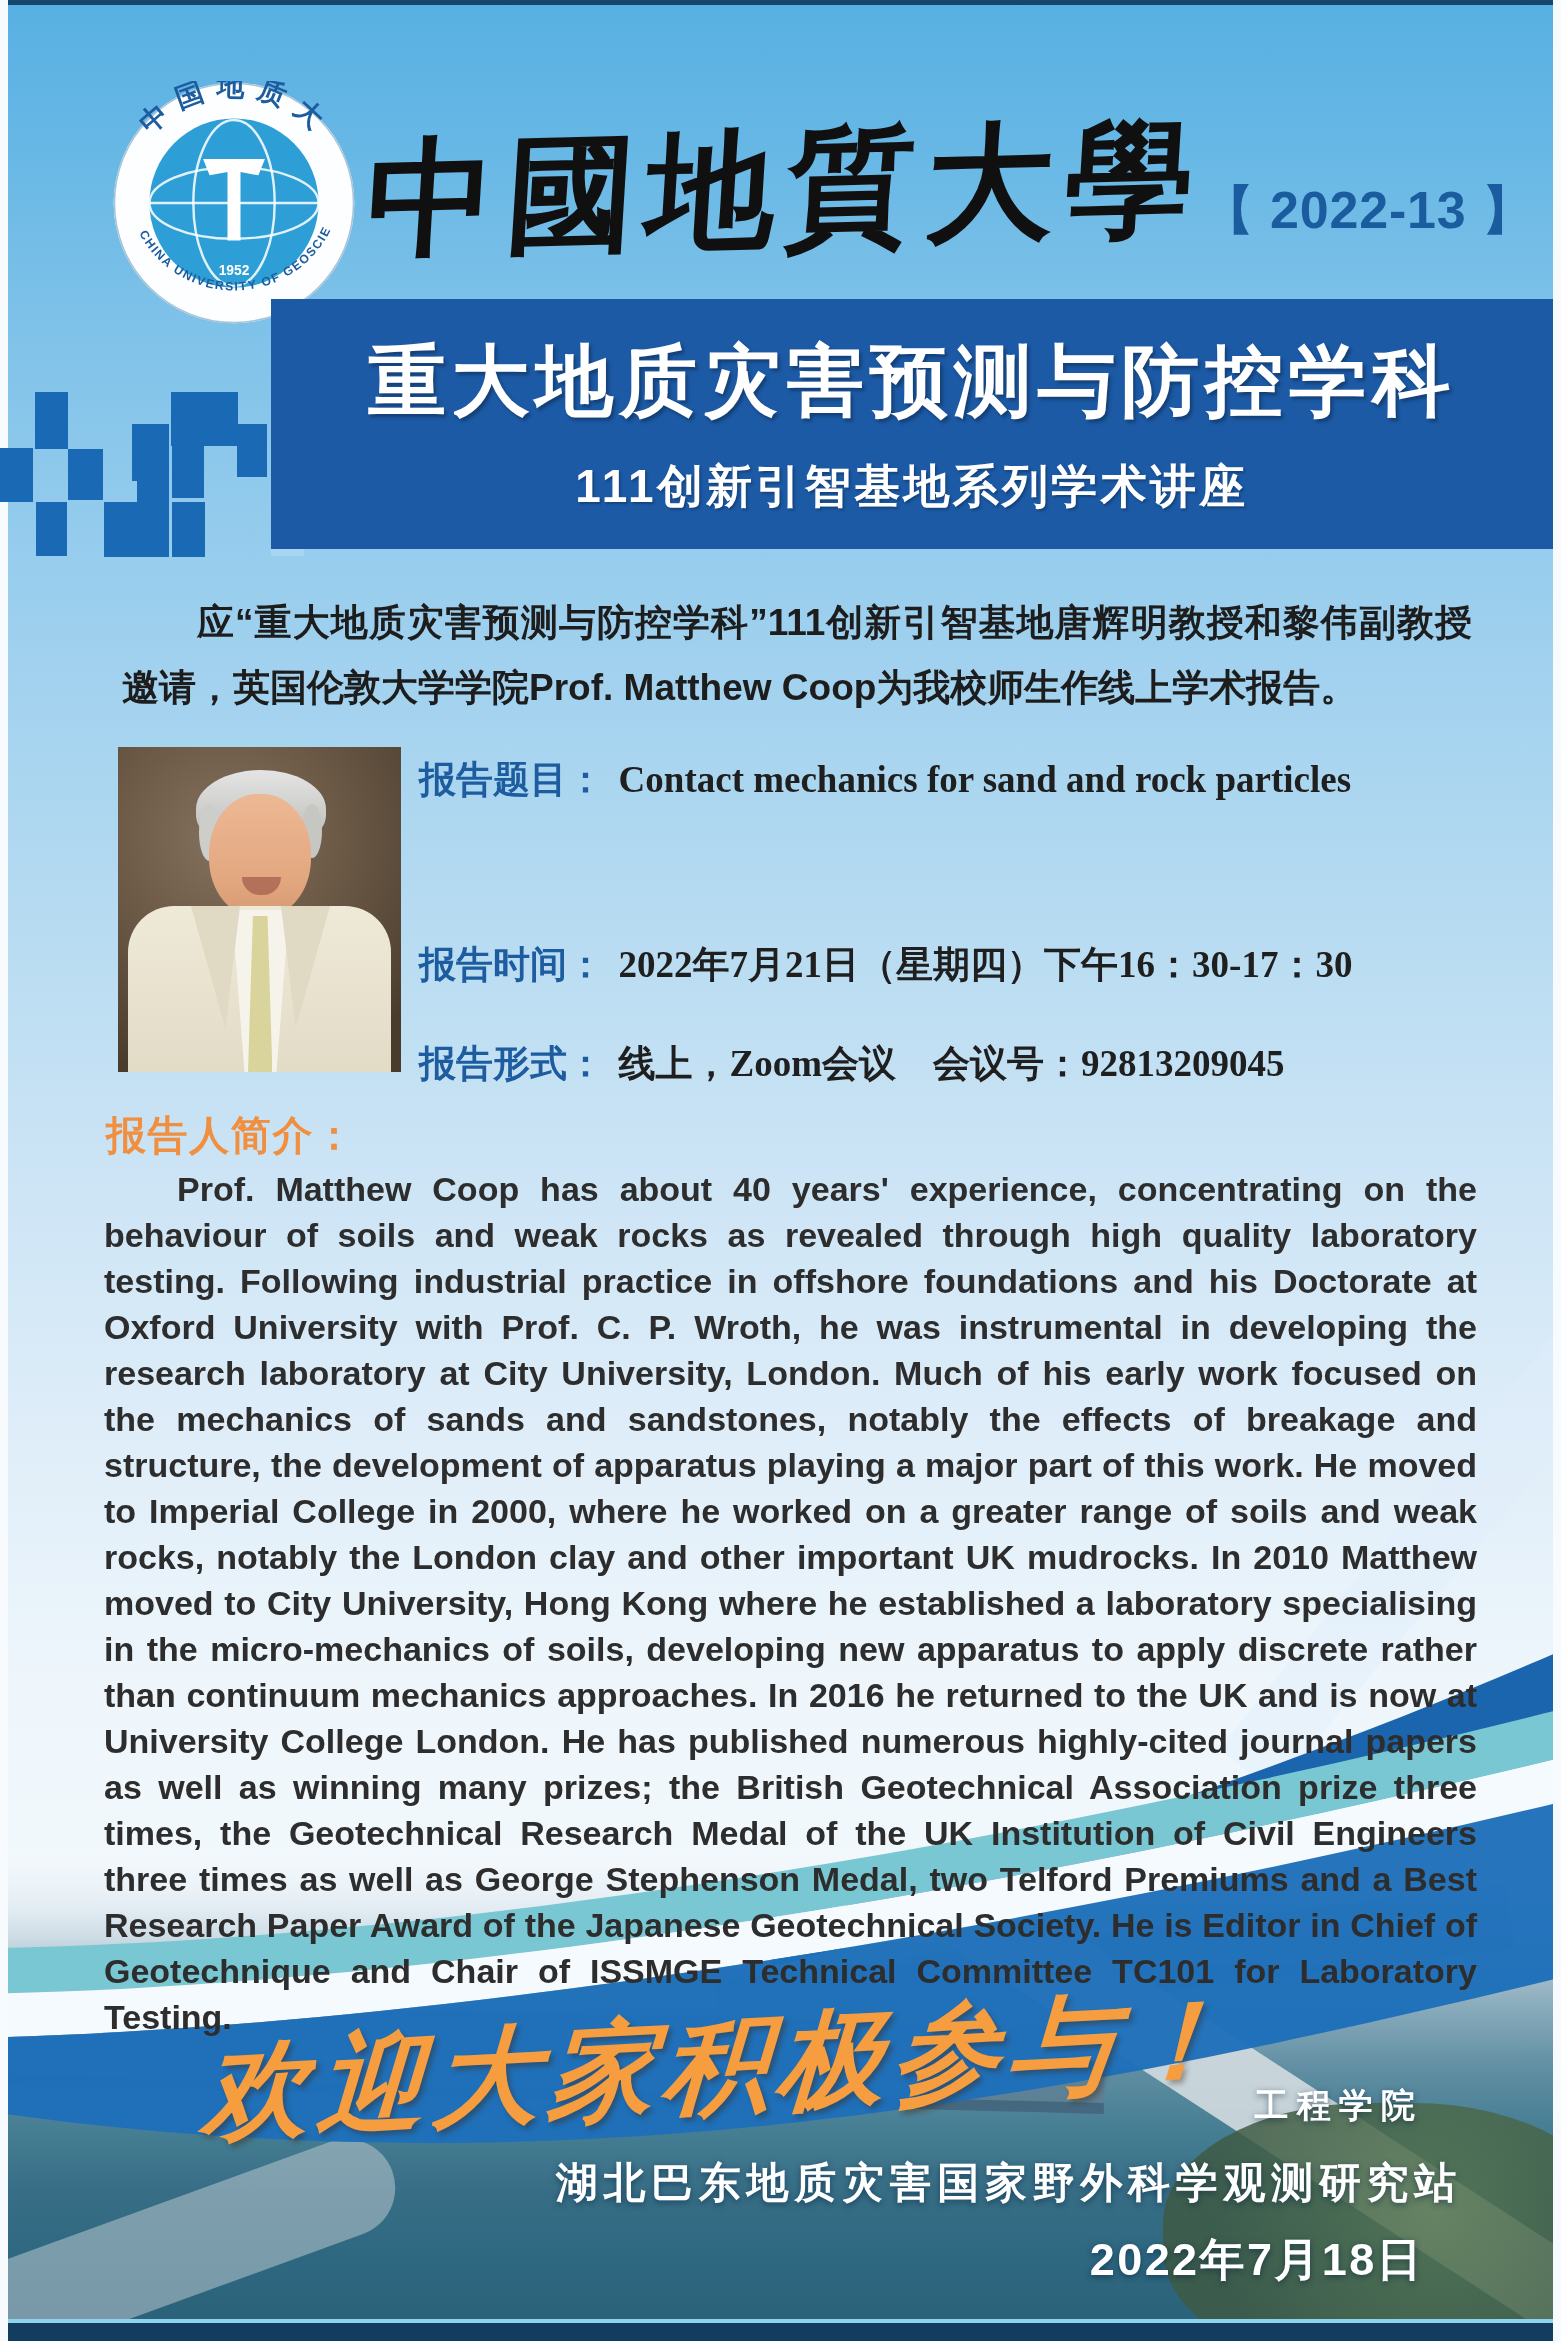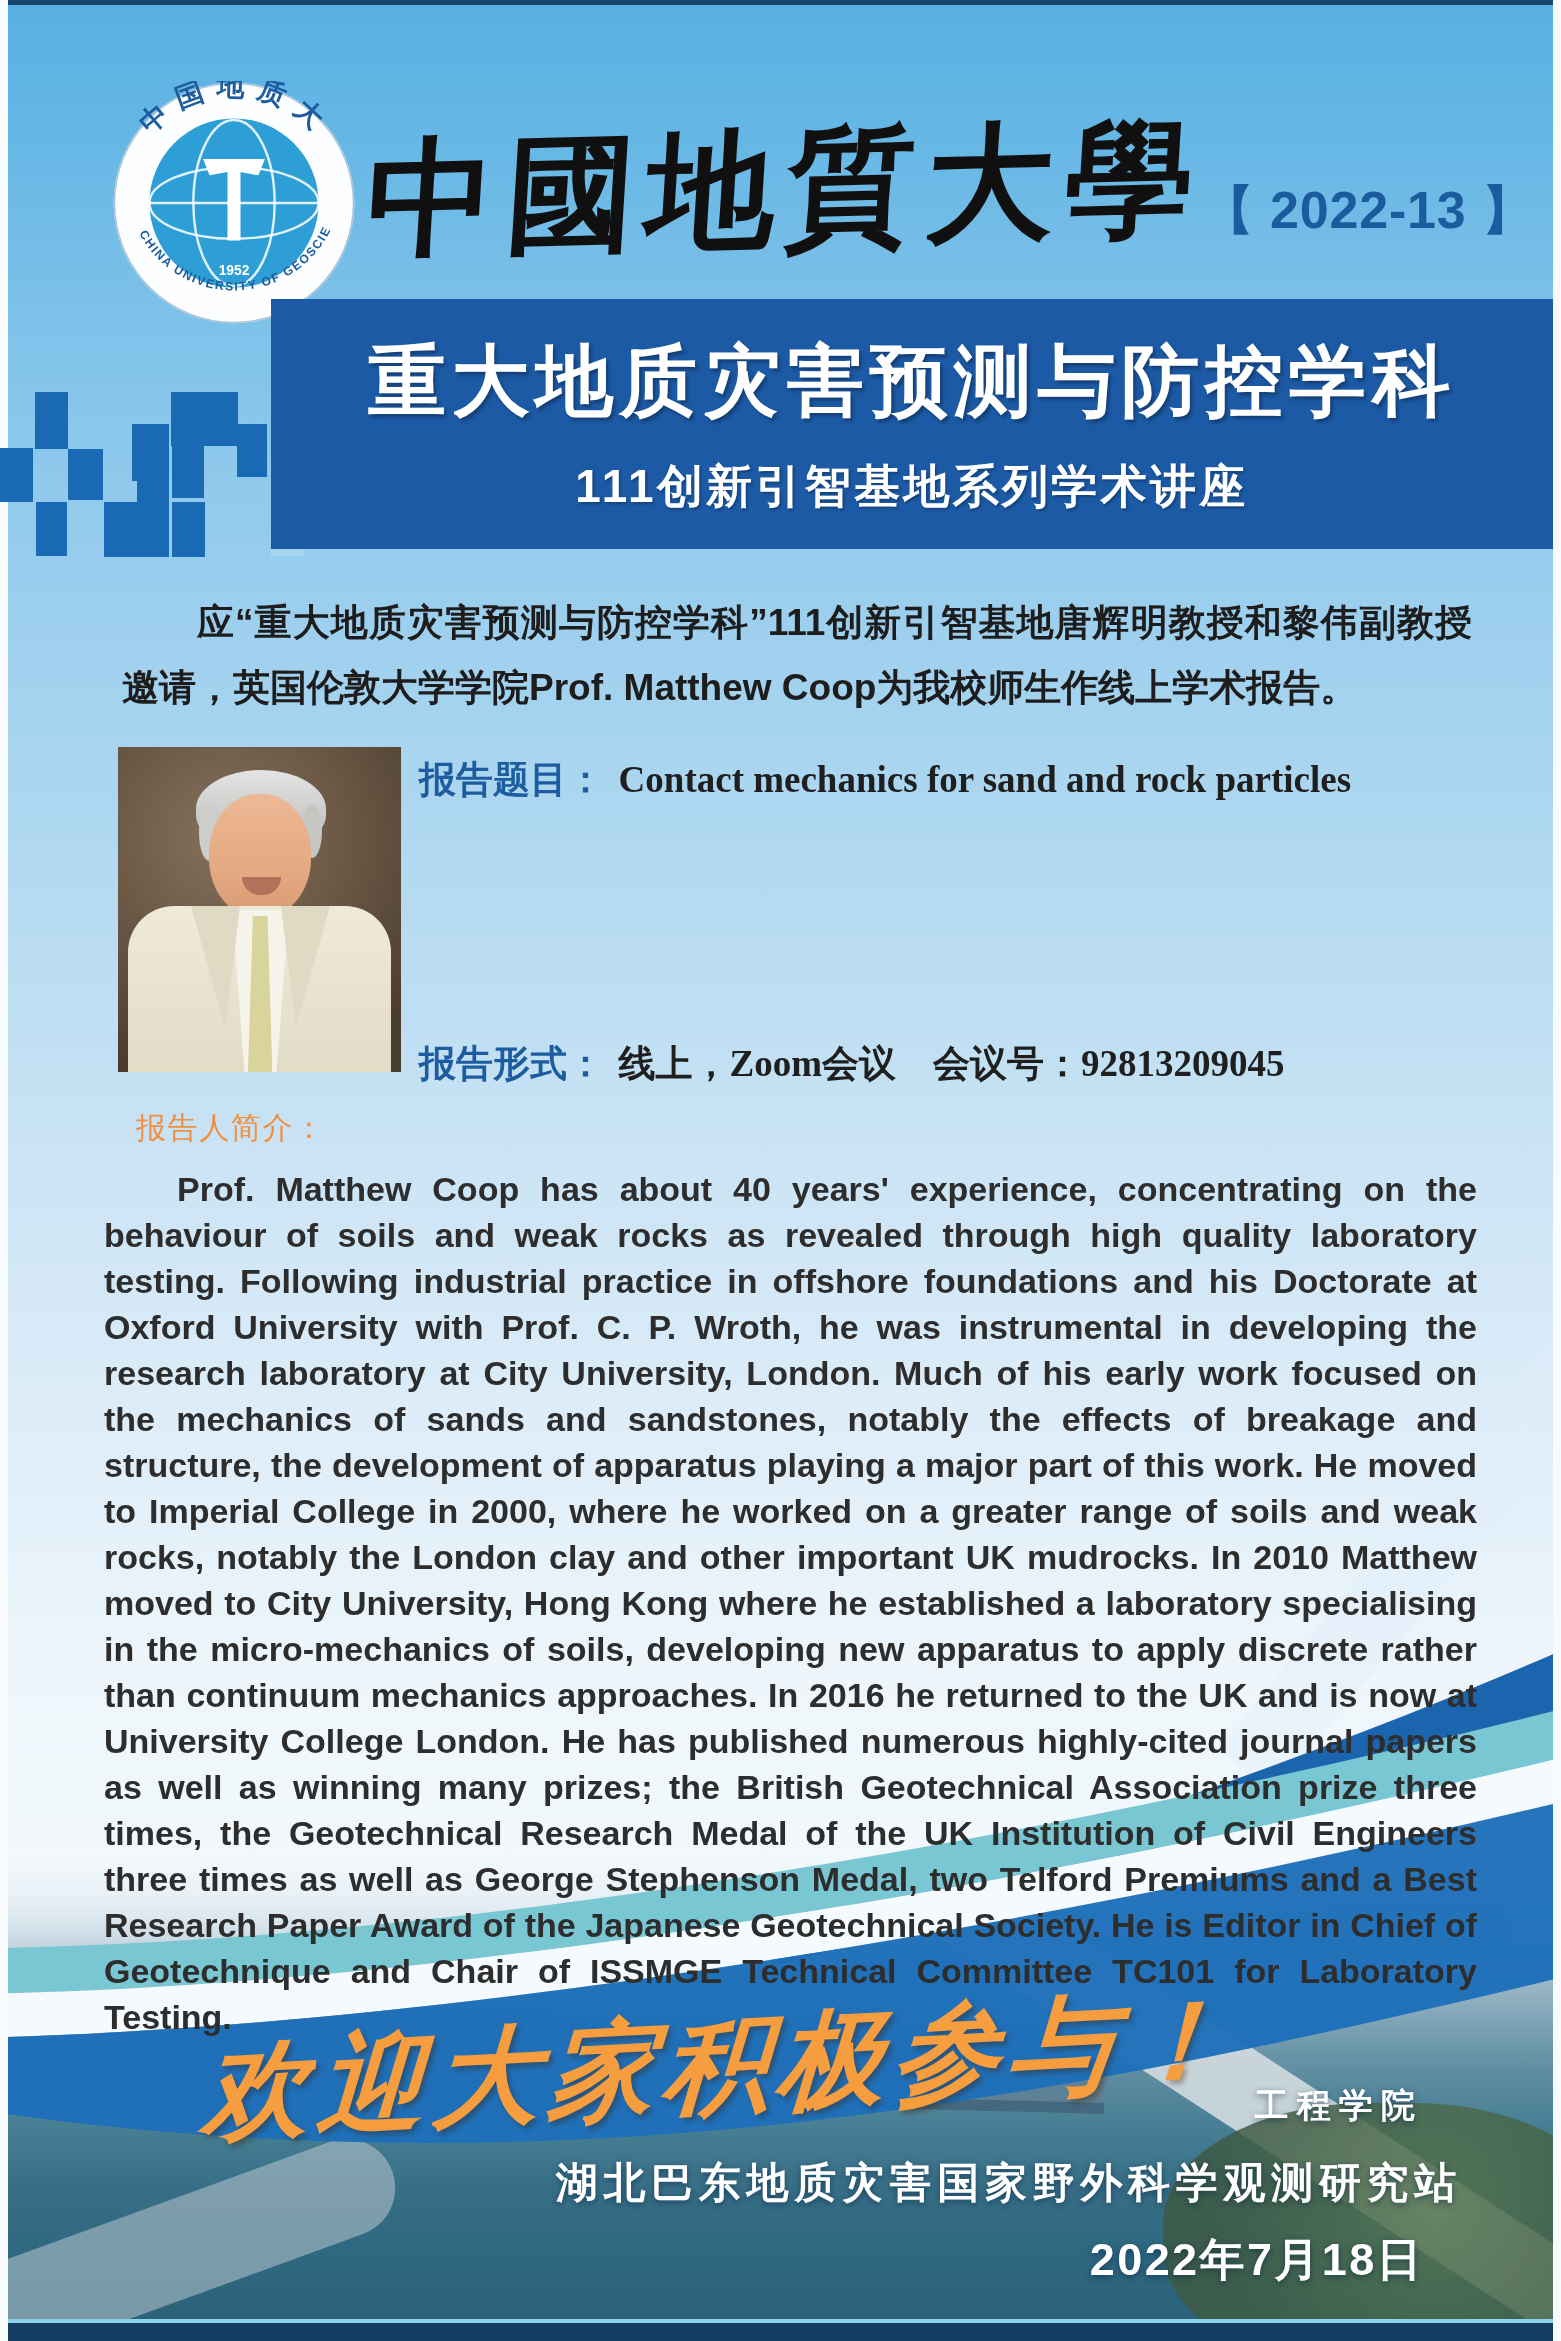--- a/index.html
+++ b/index.html
@@ -57,21 +57,21 @@
     clip-path:polygon(100% 0,0 0,70% 100%);}
   .photo .lapel-r{position:absolute;left:163px;top:159px;width:49px;height:122px;background:#e0d9c4;
     clip-path:polygon(0 0,100% 0,30% 100%);}
 
   
   .row{left:419px;width:1090px;white-space:nowrap;font-weight:bold;font-size:37px;font-family:Liberation Serif, serif;}
   .row .lab{color:#1d5c9f;margin-right:14.6px;}
   .row .val{color:#1f1f1f;}
   .row1{top:755px;} .row2{top:849px;} .row3{top:940px;} .row4{top:1039px;}
 
-  .bio-heading{left:136px;top:1108px;font-size:30px;font-weight:normal;color:#ef8f3f;letter-spacing:1.6px;}
+  .bio-heading{left:106px;top:1108px;font-size:40px;font-weight:bold;color:#ef8f3f;letter-spacing:1.6px;}
   .bio{left:104px;top:1166px;width:1373px;font-size:34px;font-weight:bold;color:#2d2d2d;
     line-height:46px;text-align:justify;text-indent:73px;}
 
   
   .dam{left:0;top:1854px;width:100%;height:468px;overflow:hidden;
     background:linear-gradient(180deg,#eaf2f8 0%,#ccdbe5 12%,#a9c0cd 24%,#84a8b9 34%,
       #608ea2 46%,#477f94 58%,#376e86 72%,#2e6880 86%,#2b627a 100%);}
   .dam .haze{position:absolute;left:0;top:0;width:100%;height:122px;
     background:linear-gradient(180deg,#f2f8fc 0%,rgba(242,248,252,0) 100%);}
   .dam .wall1{position:absolute;left:-33px;top:159px;width:1138px;height:75px;background:#5f8095;
@@ -182,20 +182,23 @@
     <div class="suit"></div>
     <div class="shirt"></div>
     <div class="lapel-l"></div>
     <div class="lapel-r"></div>
     <div class="tie"></div>
   </div>
 
   <div class="abs row row1">
     <span class="lab">报告题目：</span><span class="val">Contact mechanics for sand and rock particles</span>
   </div>
+  <div class="abs row row3">
+    <span class="lab">报告时间：</span><span class="val">2022年7月21日（星期四）下午16：30-17：30</span>
+  </div>
   <div class="abs row row4">
     <span class="lab">报告形式：</span><span class="val">线上，Zoom会议　会议号：92813209045</span>
   </div>
 
   <div class="abs bio-heading">报告人简介：</div>
   <div class="abs bio">Prof. Matthew Coop has about 40 years' experience, concentrating on the behaviour of soils and weak rocks as revealed through high quality laboratory testing. Following industrial practice in offshore foundations and his Doctorate at Oxford University with Prof. C. P. Wroth, he was instrumental in developing the research laboratory at City University, London. Much of his early work focused on the mechanics of sands and sandstones, notably the effects of breakage and structure, the development of apparatus playing a major part of this work. He moved to Imperial College in 2000, where he worked on a greater range of soils and weak rocks, notably the London clay and other important UK mudrocks. In 2010 Matthew moved to City University, Hong Kong where he established a laboratory specialising in the micro-mechanics of soils, developing new apparatus to apply discrete rather than continuum mechanics approaches. In 2016 he returned to the UK and is now at University College London. He has published numerous highly-cited journal papers as well as winning many prizes; the British Geotechnical Association prize three times, the Geotechnical Research Medal of the UK Institution of Civil Engineers three times as well as George Stephenson Medal, two Telford Premiums and a Best Research Paper Award of the Japanese Geotechnical Society. He is Editor in Chief of Geotechnique and Chair of ISSMGE Technical Committee TC101 for Laboratory Testing.</div>
 
   <div class="abs welcome">欢迎大家积极参与！</div>
   <div class="abs f-white dept">工程学院</div>
   <div class="abs f-white station">湖北巴东地质灾害国家野外科学观测研究站</div>

